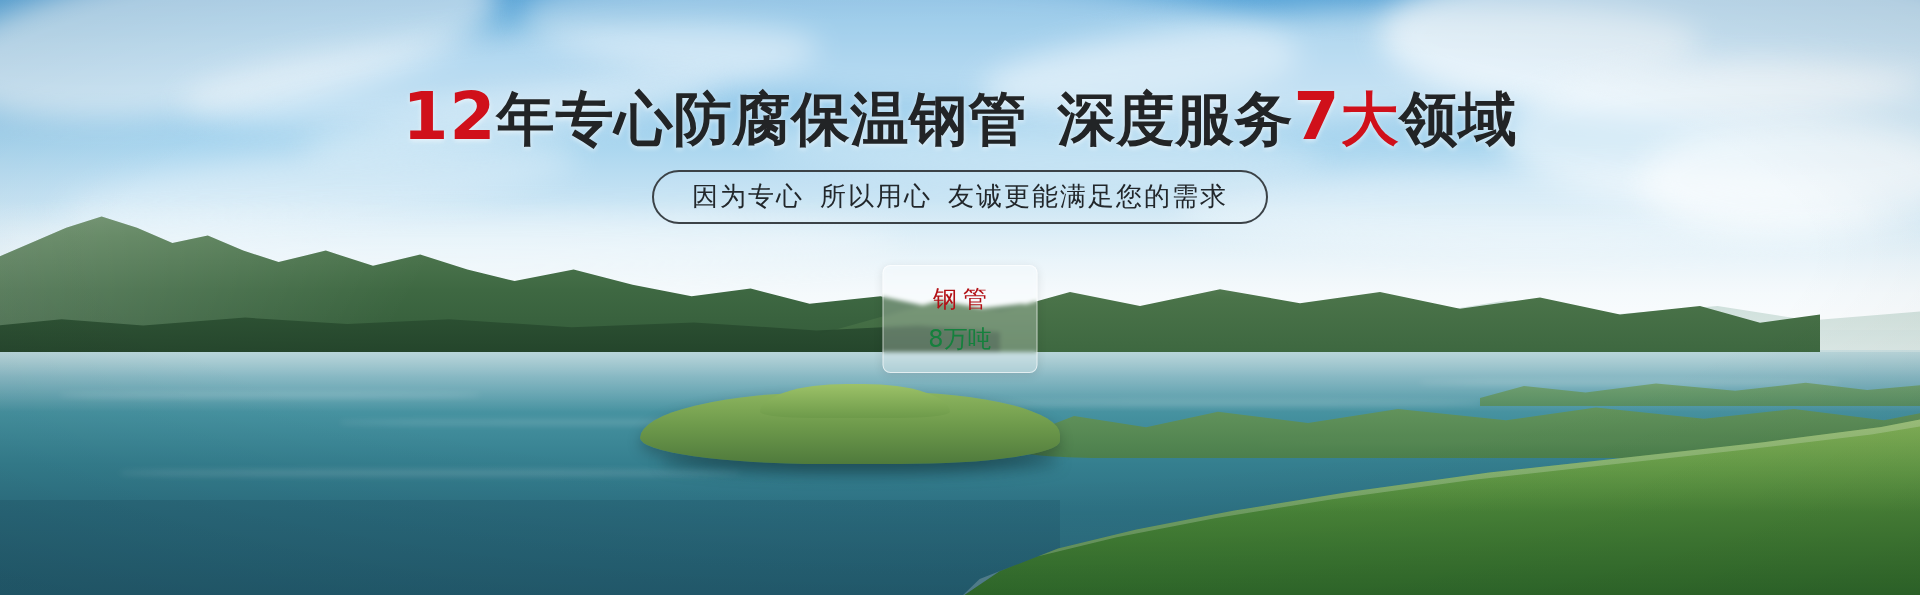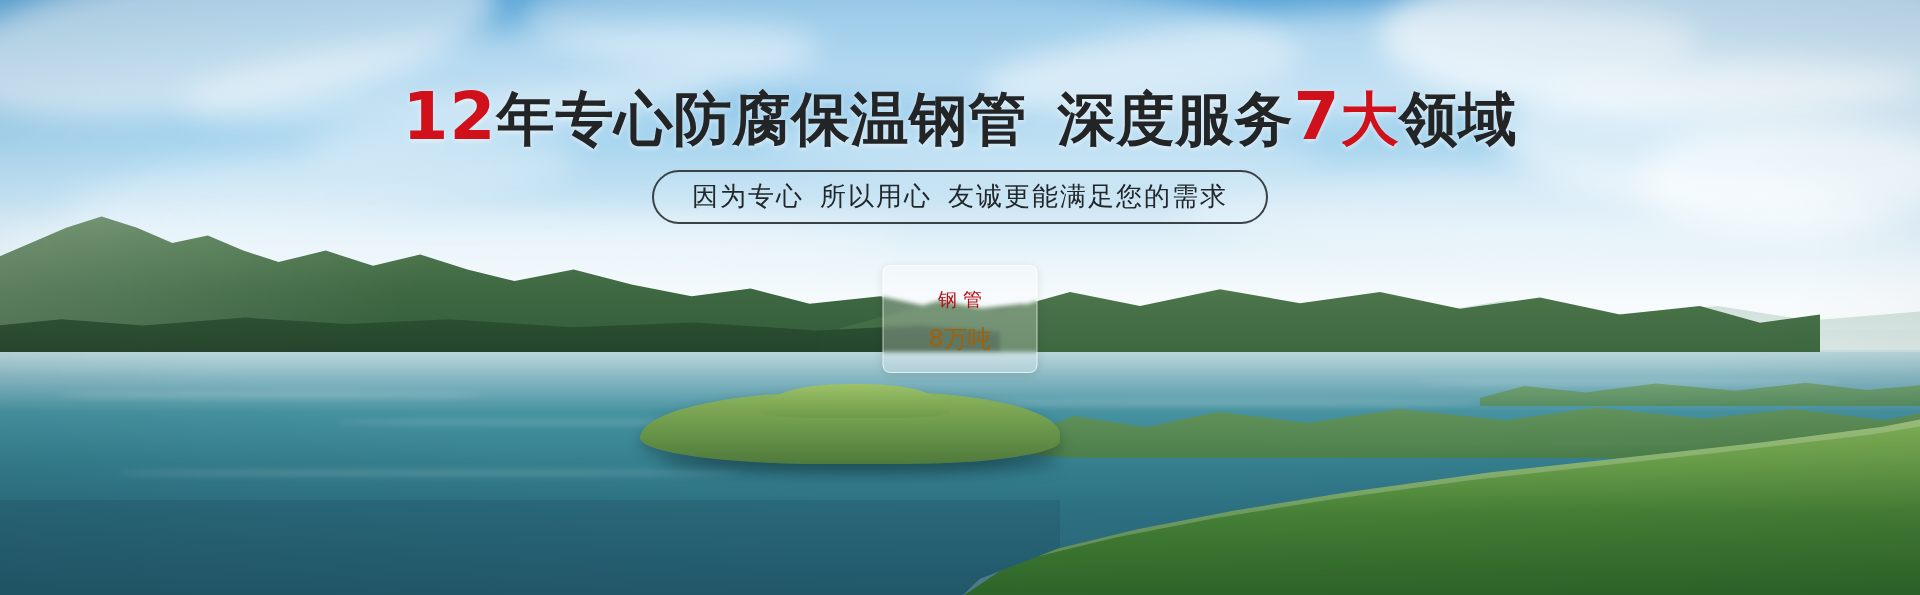--- a/index.html
+++ b/index.html
@@ -201,26 +201,26 @@
     background:rgba(255,255,255,.26);
     border:1px solid rgba(255,255,255,.65);
     border-radius:8px;
     backdrop-filter:blur(2px);
     display:flex; flex-direction:column;
     align-items:center; justify-content:center;
     gap:14px;
     box-shadow:0 2px 10px rgba(0,0,0,.10);
   }
   .card-label {
-    font-size:19px; line-height:26px; color:#b21016;
+    font-size:24px; line-height:26px; color:#b21016;
     letter-spacing:6px; text-indent:6px; font-weight:500;
     font-family:"DejaVu Sans","Liberation Sans",sans-serif;
   }
   .card-value {
-    font-size:24px; line-height:26px; color:#a16207;
+    font-size:24px; line-height:26px; color:#15803d;
     font-family:"DejaVu Sans","Liberation Sans",sans-serif;
     white-space:nowrap;
   }
   .card-value sup { font-size:14px; vertical-align:super; }
 </style>
 </head>
 <body>
 
 <div class="banner">
 

